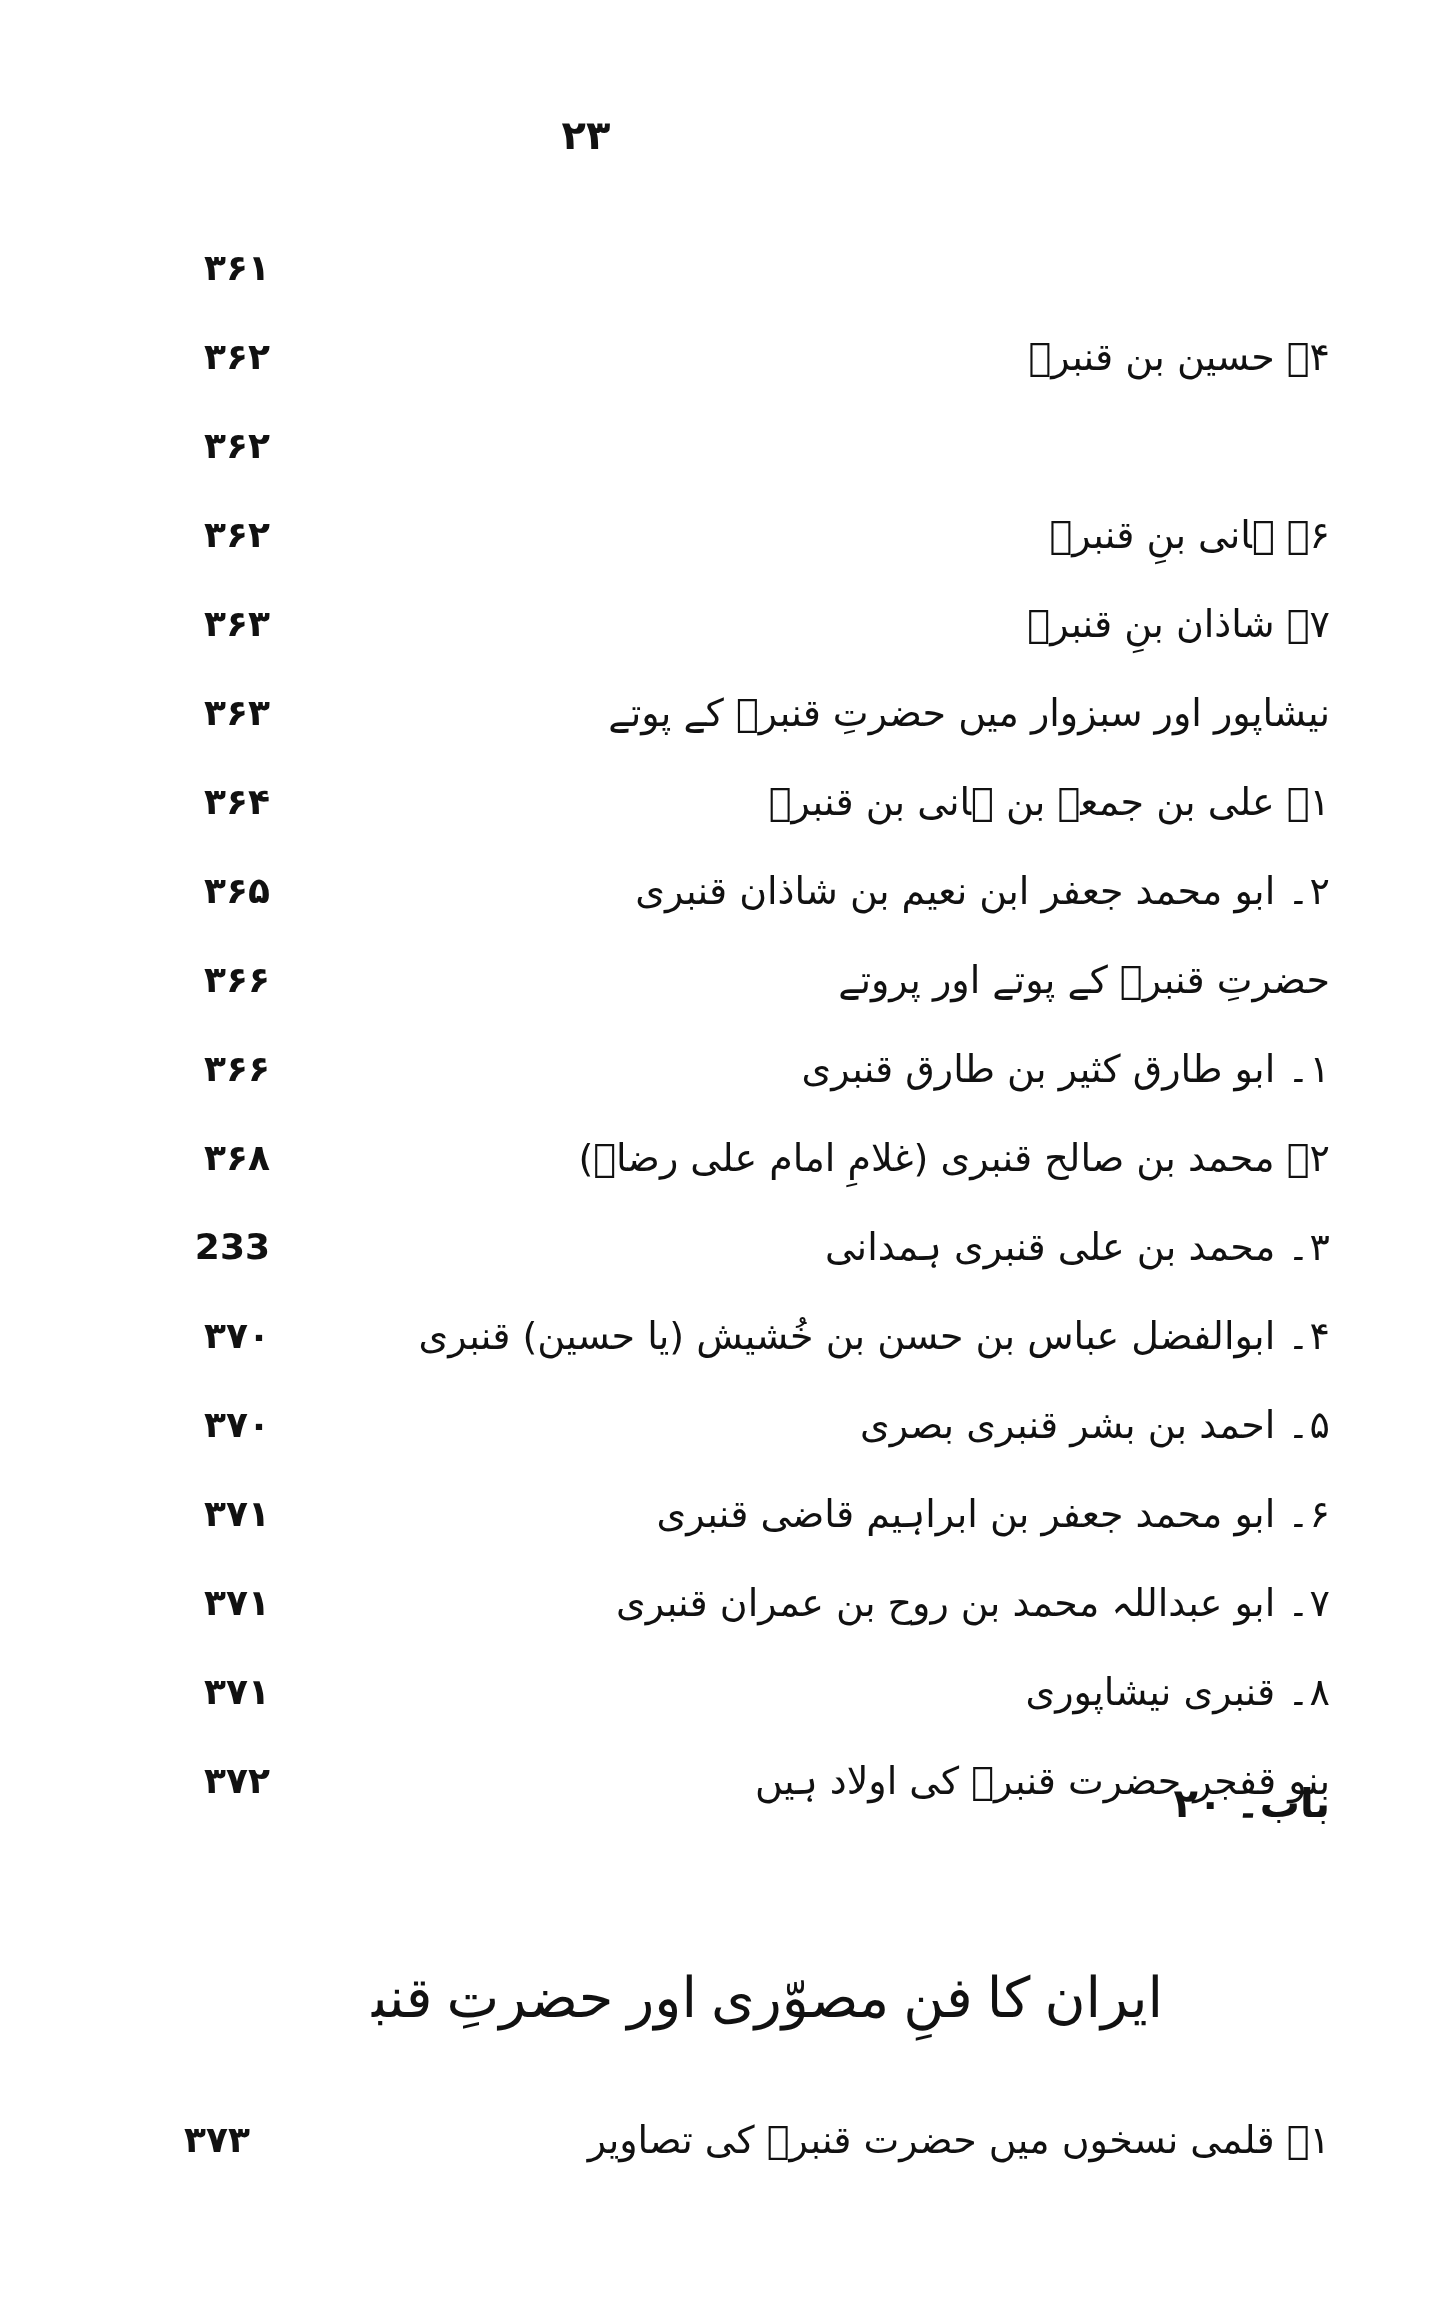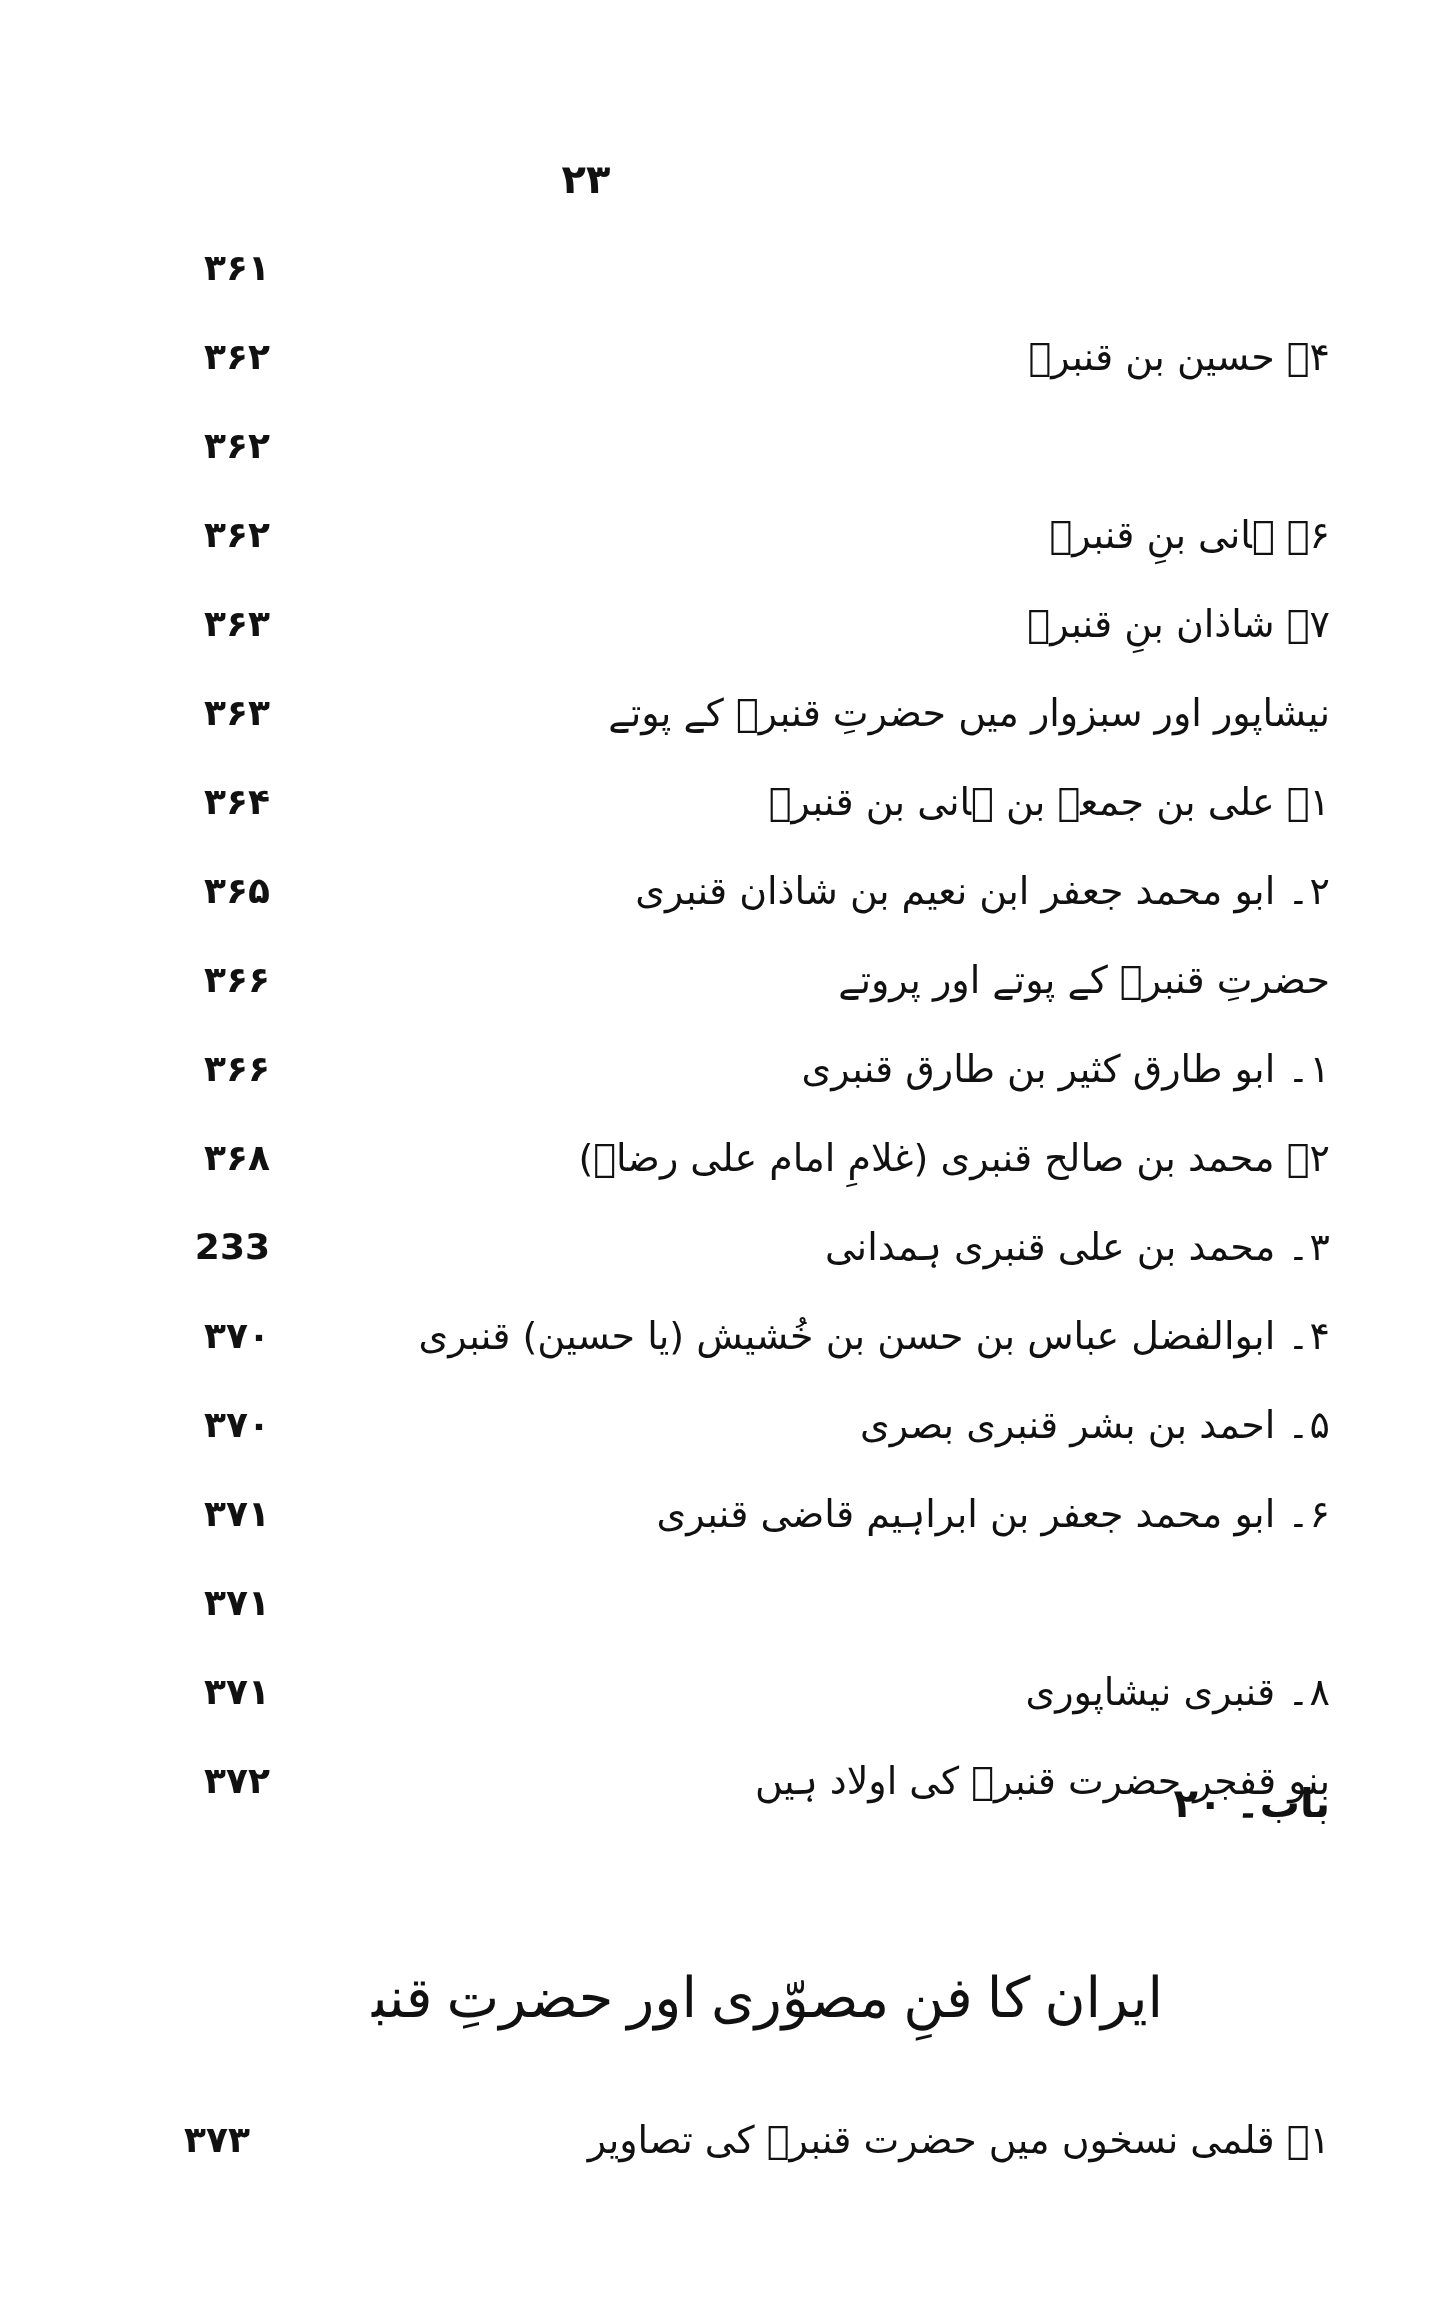--- a/index.html
+++ b/index.html
@@ -17,21 +17,20 @@
     }
     .page-number {
       position: absolute;
       top: 112px;
       left: 0;
       width: 1172px;
       text-align: center;
       font-size: 40px;
       font-weight: bold;
       direction: rtl;
-      margin-top: 44px;
     }
     .toc {
       position: absolute;
       left: 0;
       top: 0;
       width: 1448px;
     }
     .toc-row {
       position: absolute;
       left: 150px;
@@ -145,20 +144,21 @@
   </div>
   <div class="toc-row" style="top:1395px">
     <span class="toc-title">۵۔ احمد بن بشر قنبری بصری</span>
     <span class="toc-page">۳۷۰</span>
   </div>
   <div class="toc-row" style="top:1484px">
     <span class="toc-title">۶۔ ابو محمد جعفر بن ابراہیم قاضی قنبری</span>
     <span class="toc-page">۳۷۱</span>
   </div>
   <div class="toc-row" style="top:1573px">
+    <span class="toc-title">۷۔ ابو عبداللہ محمد بن روح بن عمران قنبری</span>
     <span class="toc-page">۳۷۱</span>
   </div>
   <div class="toc-row" style="top:1662px">
     <span class="toc-title">۸۔ قنبری نیشاپوری</span>
     <span class="toc-page">۳۷۱</span>
   </div>
   <div class="toc-row" style="top:1751px">
     <span class="toc-title">بنو قفجر حضرت قنبرؑ کی اولاد ہیں</span>
     <span class="toc-page">۳۷۲</span>
   </div>

